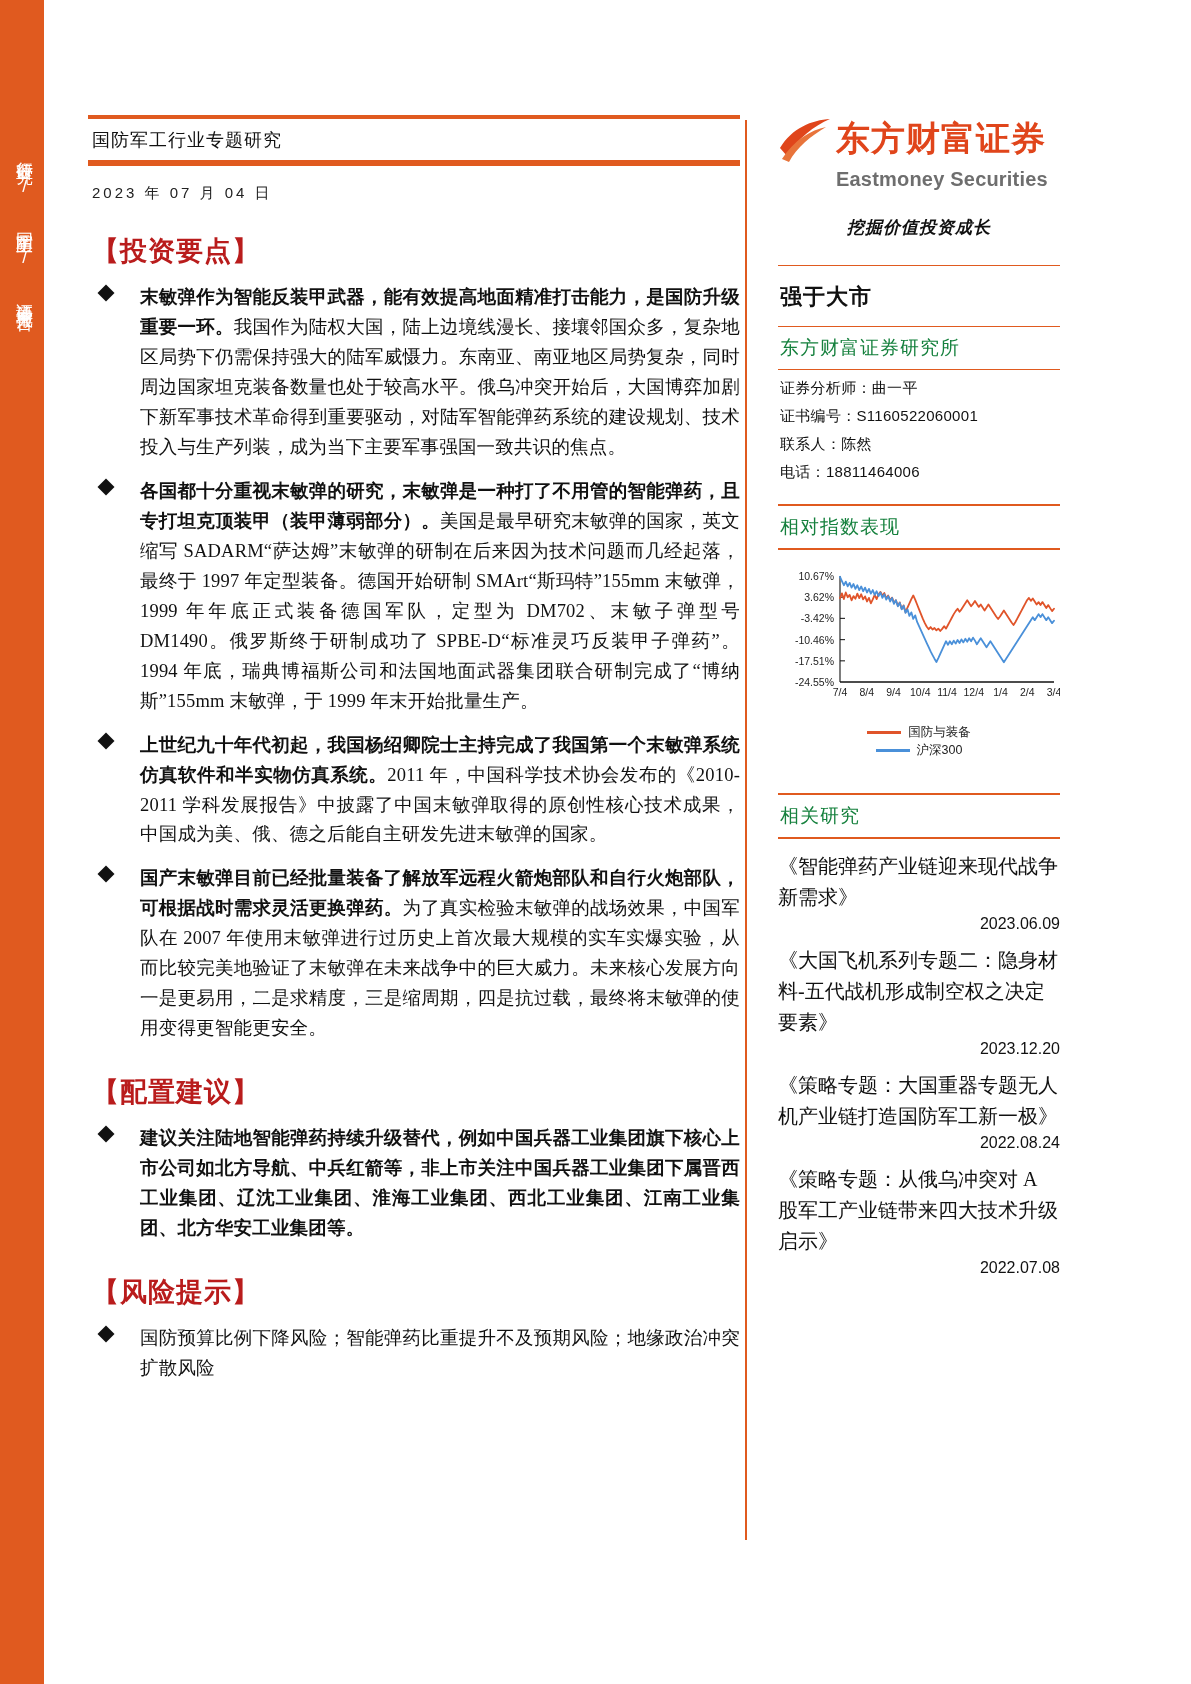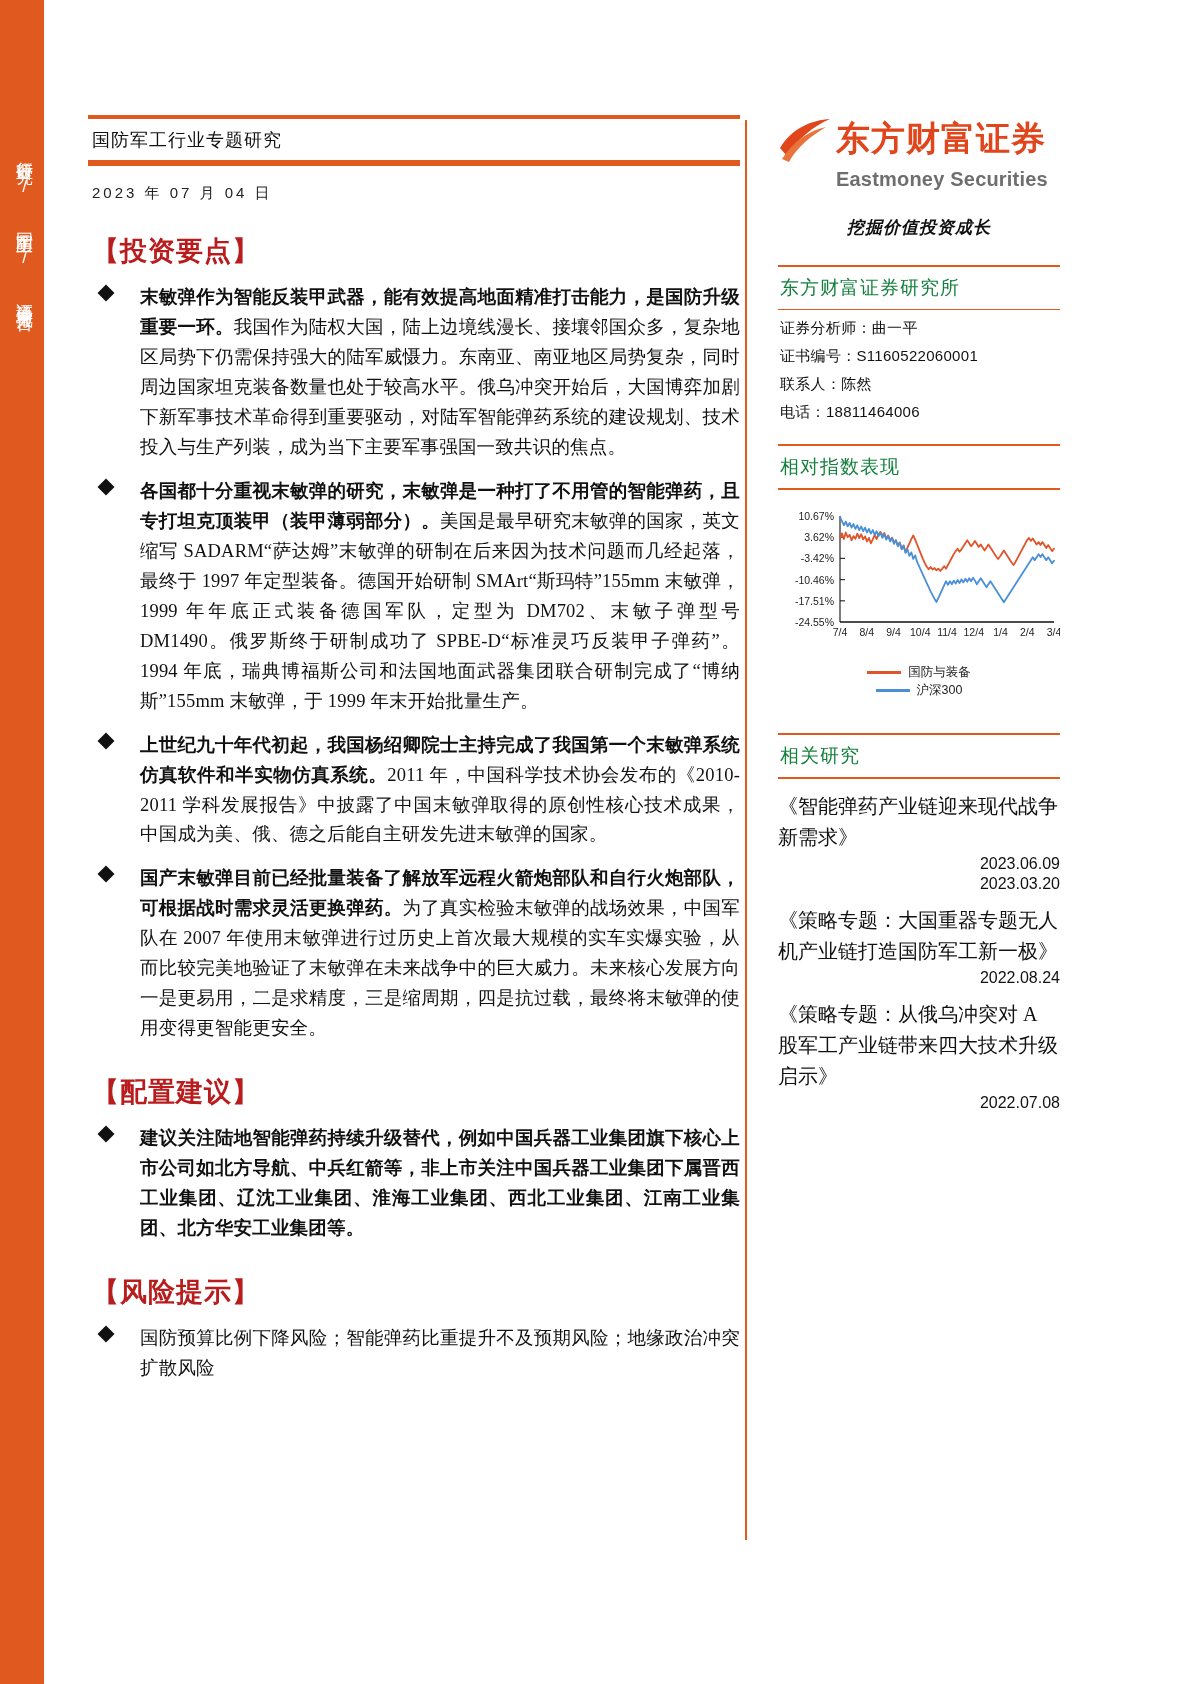--- a/index.html
+++ b/index.html
@@ -192,20 +192,21 @@
         </span>
         <span class="logo-cn">东方财富证券</span>
       </div>
       <div class="logo-en">Eastmoney Securities</div>
     </div>
 
     <div class="slogan">挖掘价值投资成长</div>
 
     <div style="height:26px"></div>
     <div class="hr-or-thin"></div>
+    <div class="rating">强于大市</div>
 
     <div class="hr-or-thin"></div>
     <div class="rc-head">东方财富证券研究所</div>
     <div class="hr-or-thin"></div>
 
     <div class="meta-line">证券分析师：曲一平</div>
     <div class="meta-line">证书编号：S1160522060001</div>
     <div class="meta-line">联系人：陈然</div>
     <div class="meta-line">电话：18811464006</div>
 
@@ -253,21 +254,22 @@
     </div>
 
     <div style="height:34px"></div>
     <div class="hr-or"></div>
     <div class="rc-head">相关研究</div>
     <div class="hr-or"></div>
 
     <div id="related-host">
         <div class="rr-item">《智能弹药产业链迎来现代战争新需求》</div>
         <div class="rr-date">2023.06.09</div>
-        <div class="rr-date">2023.03.20</div>
+        <div class="rr-item">《大国飞机系列专题二：隐身材料-五代战机形成制空权之决定要素》</div>
+        <div class="rr-date">2023.12.20</div>
         <div class="rr-item">《策略专题：大国重器专题无人机产业链打造国防军工新一极》</div>
         <div class="rr-date">2022.08.24</div>
         <div class="rr-item">《策略专题：从俄乌冲突对 A 股军工产业链带来四大技术升级启示》</div>
         <div class="rr-date">2022.07.08</div>
       </div>
 
   </div>
 </div>
 
 </body></html>

